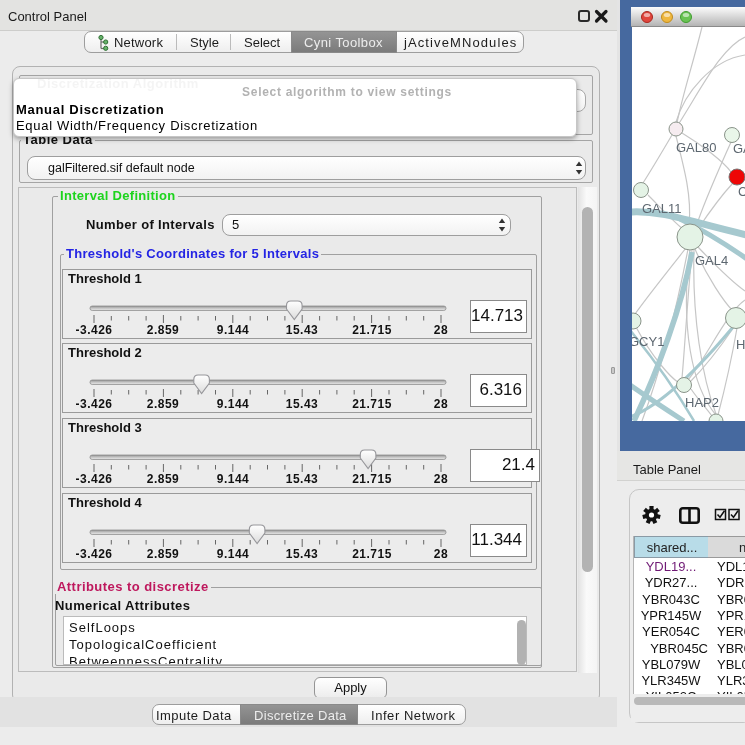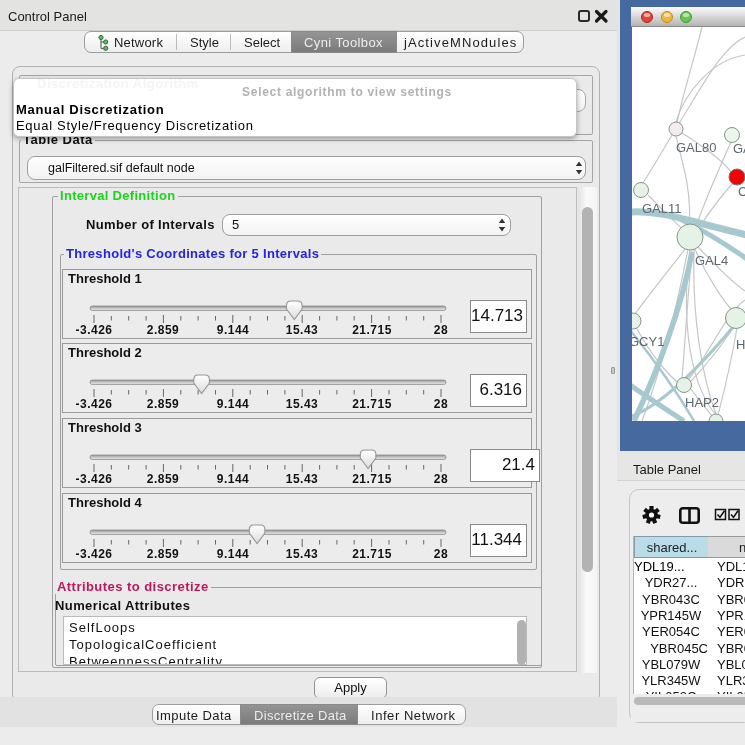--- a/index.html
+++ b/index.html
@@ -159,21 +159,21 @@
 
   <div class="abs" style="left:314px;top:677px;width:73px;height:22px;background:linear-gradient(#ffffff,#ececec);border:1px solid #949494;border-radius:6px;text-align:center;font-size:13px;color:#111;line-height:20px;">Apply</div>
 
   <div class="abs" style="left:578px;top:187px;width:19px;height:486px;background:linear-gradient(to right,#e2e2e2,#fafafa 45%,#f4f4f4);"></div>
   <div class="abs" style="left:582px;top:207px;width:11px;height:365px;background:#b3b3b3;border-radius:6px;"></div>
 
   <div class="abs" style="left:13px;top:78px;width:564px;height:59px;background:#fff;border:1px solid #c6c6c6;border-radius:6px;box-shadow:0 2px 5px rgba(0,0,0,0.35);"></div>
   <div class="abs b" style="left:37px;top:76px;font-size:13px;letter-spacing:0.5px;color:rgba(170,170,170,0.13);">Discretization Algorithm</div>
   <div class="abs b" style="left:13px;top:85px;width:668px;text-align:center;font-size:12px;letter-spacing:0.7px;color:#b2b2b2;">Select algorithm to view settings</div>
   <div class="abs b" style="left:16px;top:102px;font-size:13px;letter-spacing:0.7px;color:#000;">Manual Discretization</div>
-  <div class="abs" style="left:16px;top:118px;font-size:13px;letter-spacing:0.7px;color:#000;">Equal Style/Frequency Discretization</div>
+  <div class="abs" style="left:16px;top:118px;font-size:13px;letter-spacing:0.7px;color:#000;">Equal Width/Frequency Discretization</div>
 
   <div class="abs" style="left:0;top:697px;width:617px;height:30px;background:#e2e2e2;"></div>
   <div class="abs" style="left:152px;top:704px;width:314px;height:21px;background:linear-gradient(#ffffff,#eeeeee);border:1px solid #9d9d9d;border-radius:7px;"></div>
   <div class="abs" style="left:240px;top:704px;width:118px;height:21px;background:linear-gradient(#949494,#7b7b7b);border:1px solid #8a8a8a;"></div>
   <div class="abs" style="left:156px;top:708px;font-size:13px;letter-spacing:0.45px;color:#1c1c1c;">Impute Data</div>
   <div class="abs" style="left:254px;top:708px;font-size:13px;letter-spacing:0.3px;color:#ededed;">Discretize Data</div>
   <div class="abs" style="left:371px;top:708px;font-size:13px;letter-spacing:0.55px;color:#1c1c1c;">Infer Network</div>
 </div>
 
 <div class="abs" style="left:617px;top:0;width:3px;height:451px;background:#e4e4e4;"></div>
@@ -257,21 +257,21 @@
     <rect x="87" y="4.5" width="10" height="10"></rect>
     <path d="M75.5 9.5 L78 12.3 L82.5 5.8"></path>
     <path d="M89 9.5 L91.5 12.3 L96 5.8"></path>
   </g>
 </svg>
 
 <div class="abs" style="left:633px;top:536px;width:112px;height:158px;background:#fff;"></div>
 <div class="abs" style="left:633px;top:536px;width:112px;height:158px;overflow:hidden;border-left:1px solid #b5b5b5;">
   <div class="abs" style="left:0;top:0;width:76px;height:22px;background:#b8dce8;border:1px solid #8a9aa5;text-align:center;font-size:13px;color:#222;line-height:21px;">shared...</div>
   <div class="abs" style="left:74px;top:0;width:45px;height:22px;background:#dadada;border:1px solid #9a9a9a;border-left:none;font-size:13px;color:#222;line-height:21px;padding-left:31px;">n</div>
-  <div class="abs" style="left:0;top:23.0px;width:74px;text-align:left;font-size:13px;color:#000000;line-height:16.3px;">YDL19...</div>
+  <div class="abs" style="left:0;top:23.0px;width:74px;text-align:center;font-size:13px;color:#701a75;line-height:16.3px;">YDL19...</div>
   <div class="abs" style="left:83px;top:23.0px;font-size:13px;color:#111;line-height:16.3px;white-space:nowrap;">YDL19</div>
   <div class="abs" style="left:0;top:39.3px;width:74px;text-align:center;font-size:13px;color:#111;line-height:16.3px;">YDR27...</div>
   <div class="abs" style="left:83px;top:39.3px;font-size:13px;color:#111;line-height:16.3px;white-space:nowrap;">YDR27</div>
   <div class="abs" style="left:0;top:55.6px;width:74px;text-align:center;font-size:13px;color:#111;line-height:16.3px;">YBR043C</div>
   <div class="abs" style="left:83px;top:55.6px;font-size:13px;color:#111;line-height:16.3px;white-space:nowrap;">YBR04</div>
   <div class="abs" style="left:0;top:71.9px;width:74px;text-align:center;font-size:13px;color:#111;line-height:16.3px;">YPR145W</div>
   <div class="abs" style="left:83px;top:71.9px;font-size:13px;color:#111;line-height:16.3px;white-space:nowrap;">YPR14</div>
   <div class="abs" style="left:0;top:88.2px;width:74px;text-align:center;font-size:13px;color:#111;line-height:16.3px;">YER054C</div>
   <div class="abs" style="left:83px;top:88.2px;font-size:13px;color:#111;line-height:16.3px;white-space:nowrap;">YER05</div>
   <div class="abs" style="left:0;top:104.5px;width:74px;text-align:right;font-size:13px;color:#111;line-height:16.3px;">YBR045C</div>

